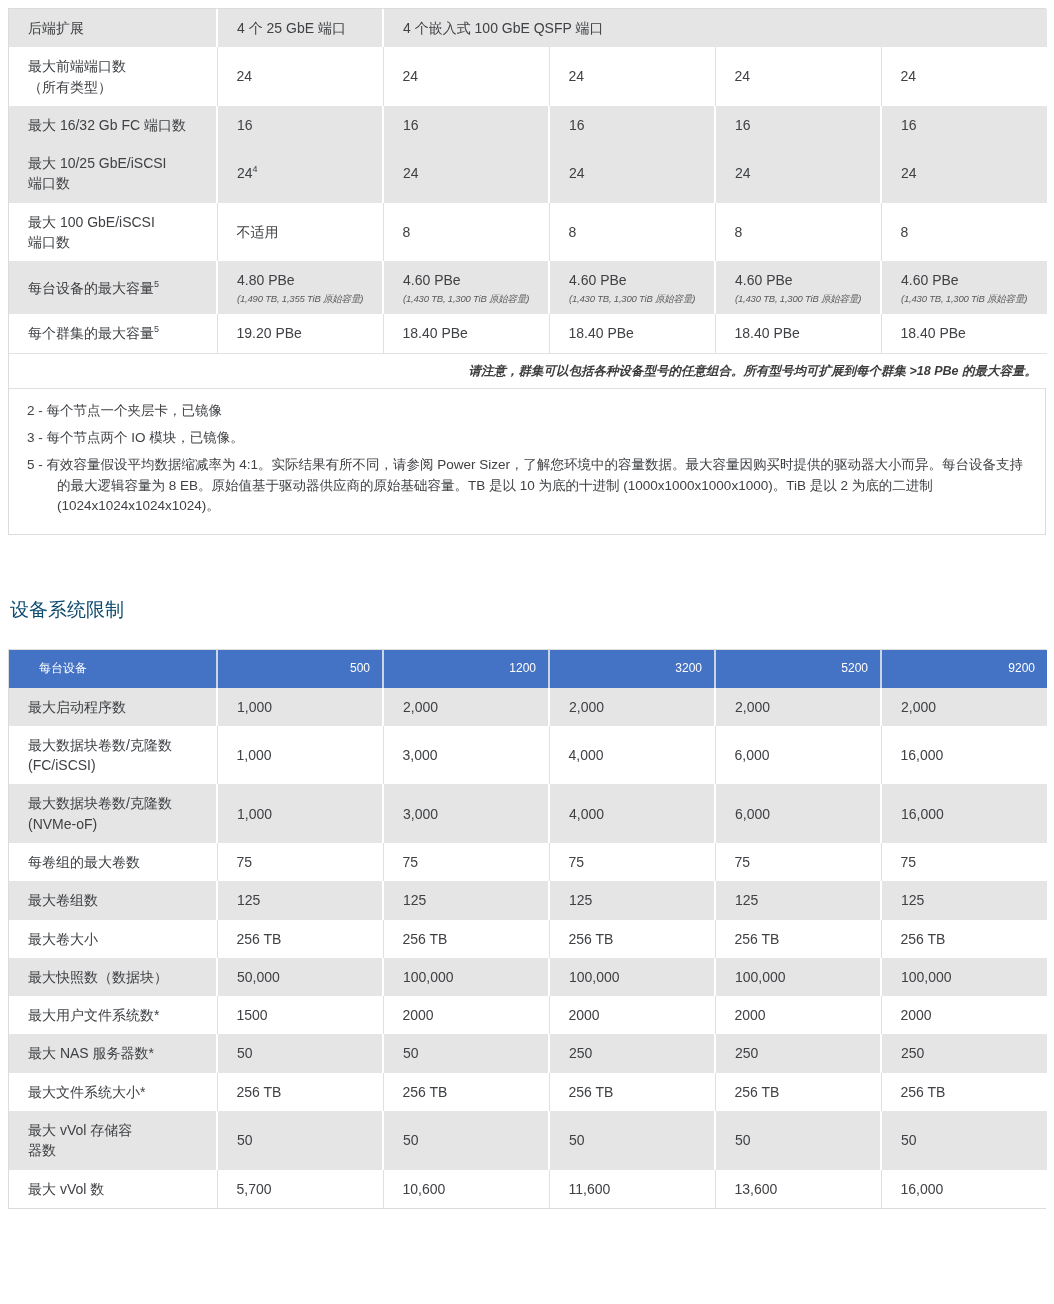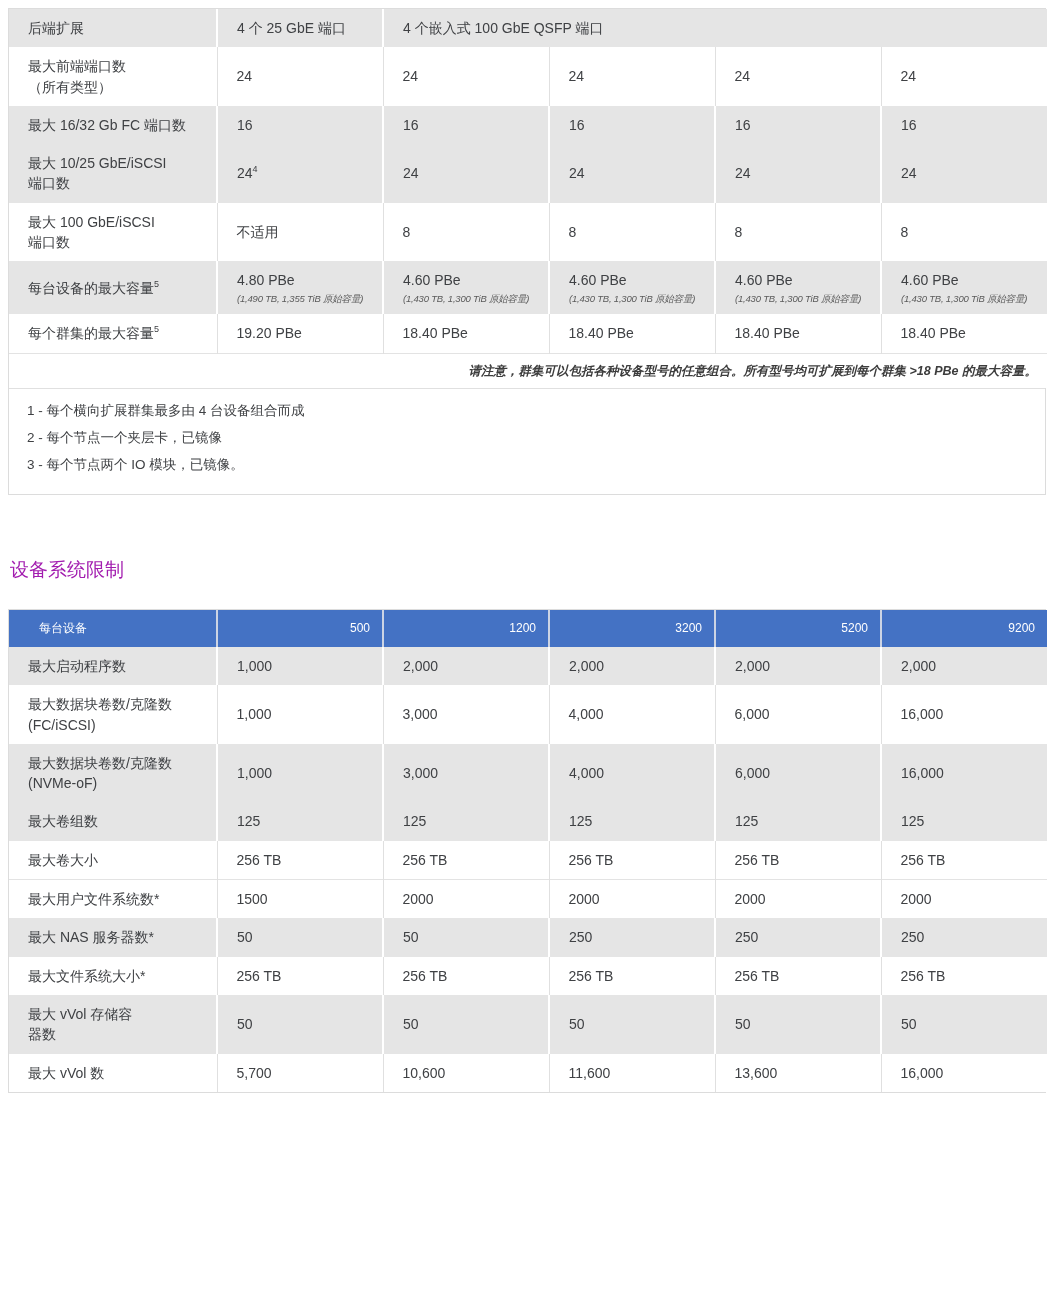--- a/index.html
+++ b/index.html
@@ -154,27 +154,27 @@
             <td><span class="label-text">18.40 PBe</span></td>
             <td><span class="label-text">18.40 PBe</span></td>
             <td><span class="label-text">18.40 PBe</span></td>
           </tr>
           <tr class="white note-row">
             <td colspan="6">请注意，群集可以包括各种设备型号的任意组合。所有型号均可扩展到每个群集 &gt;18 PBe 的最大容量。</td>
           </tr>
         </tbody>
     </table>
     <div class="footnotes" id="footnotes">
-        <div class="footnote">1 - 每个横向扩展群集最多由 4 台设备组合而成</div>
         <div class="footnote">2 - 每个节点一个夹层卡，已镜像</div>
         <div class="footnote">3 - 每个节点两个 IO 模块，已镜像。</div>
+        <div class="footnote">5 - 有效容量假设平均数据缩减率为 4:1。实际结果有所不同，请参阅 Power Sizer，了解您环境中的容量数据。最大容量因购买时提供的驱动器大小而异。每台设备支持的最大逻辑容量为 8 EB。原始值基于驱动器供应商的原始基础容量。TB 是以 10 为底的十进制 (1000x1000x1000x1000)。TiB 是以 2 为底的二进制 (1024x1024x1024x1024)。</div>
       </div>
   </div>
 
-  <h2 class="section-title" style="color: #a21caf;">设备系统限制</h2>
+  <h2 class="section-title" style="color: #0c4a6e;">设备系统限制</h2>
 
   <div class="tbl-wrap">
     <table>
       <colgroup>
         <col class="c-label">
           <col class="c-data">
           <col class="c-data">
         <col class="c-data">
           <col class="c-data">
           <col class="c-data">
@@ -207,35 +207,51 @@
           </tr>
           <tr class="gray">
             <td><span class="label-text">最大数据块卷数/克隆数
 (NVMe-oF)</span></td>
             <td><span class="label-text">1,000</span></td>
             <td><span class="label-text">3,000</span></td>
             <td><span class="label-text">4,000</span></td>
             <td><span class="label-text">6,000</span></td>
             <td><span class="label-text">16,000</span></td>
           </tr>
+          <tr class="white">
+            <td><span class="label-text">每卷组的最大卷数</span></td>
+            <td><span class="label-text">75</span></td>
+            <td><span class="label-text">75</span></td>
+            <td><span class="label-text">75</span></td>
+            <td><span class="label-text">75</span></td>
+            <td><span class="label-text">75</span></td>
+          </tr>
           <tr class="gray">
             <td><span class="label-text">最大卷组数</span></td>
             <td><span class="label-text">125</span></td>
             <td><span class="label-text">125</span></td>
             <td><span class="label-text">125</span></td>
             <td><span class="label-text">125</span></td>
             <td><span class="label-text">125</span></td>
           </tr>
           <tr class="white">
             <td><span class="label-text">最大卷大小</span></td>
             <td><span class="label-text">256 TB</span></td>
             <td><span class="label-text">256 TB</span></td>
             <td><span class="label-text">256 TB</span></td>
             <td><span class="label-text">256 TB</span></td>
             <td><span class="label-text">256 TB</span></td>
+          </tr>
+          <tr class="gray">
+            <td><span class="label-text">最大快照数（数据块）</span></td>
+            <td><span class="label-text">50,000</span></td>
+            <td><span class="label-text">100,000</span></td>
+            <td><span class="label-text">100,000</span></td>
+            <td><span class="label-text">100,000</span></td>
+            <td><span class="label-text">100,000</span></td>
           </tr>
           <tr class="white">
             <td><span class="label-text">最大用户文件系统数*</span></td>
             <td><span class="label-text">1500</span></td>
             <td><span class="label-text">2000</span></td>
             <td><span class="label-text">2000</span></td>
             <td><span class="label-text">2000</span></td>
             <td><span class="label-text">2000</span></td>
           </tr>
           <tr class="gray">

